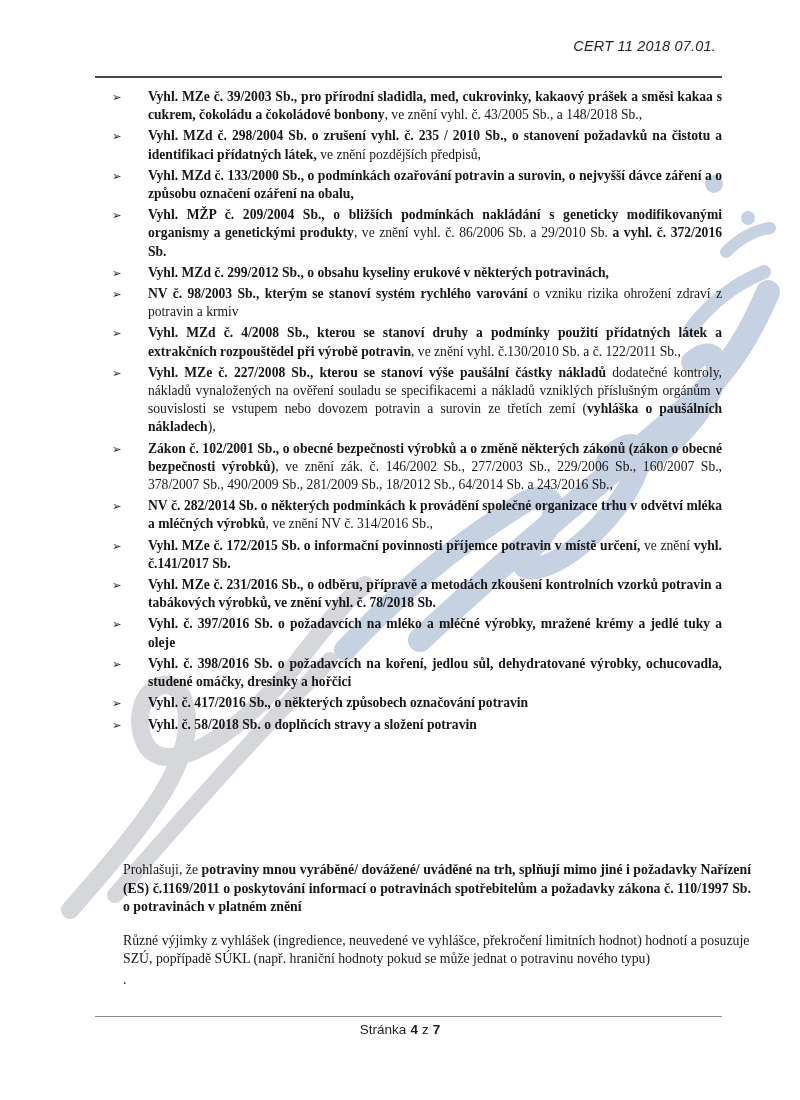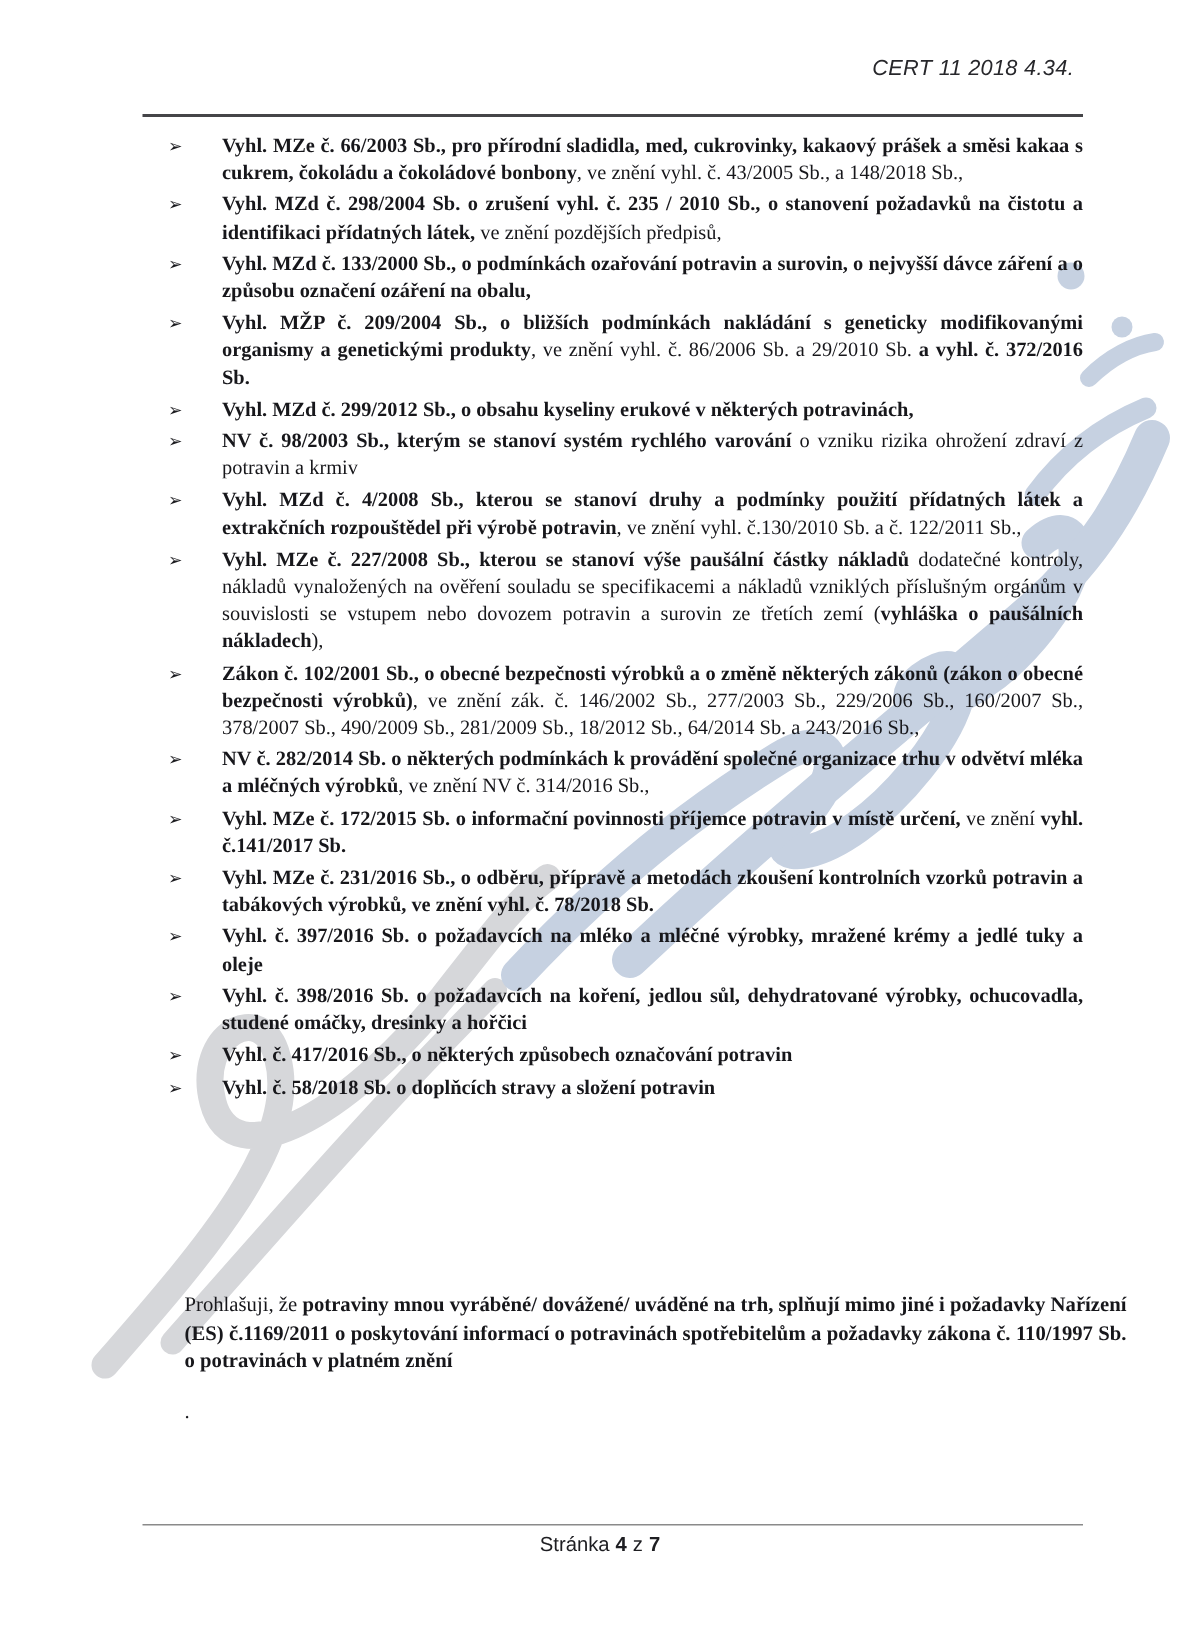--- a/index.html
+++ b/index.html
@@ -72,27 +72,27 @@
       <path class="wm-blue" stroke-width="24" d="M 420 640 C 510 555 610 475 690 405 C 730 370 752 330 768 292" stroke="#c6d1e1"></path>
       <path class="wm-blue" stroke-width="14" d="M 690 330 C 712 300 740 282 764 272" stroke="#c6d1e1"></path>
       <path class="wm-blue" stroke-width="12" d="M 726 252 C 740 238 756 230 770 228" stroke="#c6d1e1"></path>
       <circle class="wm-blue-fill" cx="714" cy="184" r="9" fill="#c6d1e1"></circle>
       <circle class="wm-blue-fill" cx="748" cy="218" r="7" fill="#c6d1e1"></circle>
     </g>
   </svg>
 
   <div class="content">
 
-    <div class="header-right">CERT 11 2018 4.34.</div>
+    <div class="header-right">CERT 11 2018 07.01.</div>
     <div class="rule-top"></div>
 
     <ul class="reg-list" id="reg-list">
         <li>
           <span class="bullet">➢</span>
-          <span class="li-text"><span class="b">Vyhl. MZe č. 66/2003 Sb., pro přírodní sladidla, med, cukrovinky, kakaový prášek a směsi kakaa s cukrem, čokoládu a čokoládové bonbony</span><span class="r">, ve znění vyhl. č. 43/2005 Sb., a 148/2018 Sb.,</span></span>
+          <span class="li-text"><span class="b">Vyhl. MZe č. 39/2003 Sb., pro přírodní sladidla, med, cukrovinky, kakaový prášek a směsi kakaa s cukrem, čokoládu a čokoládové bonbony</span><span class="r">, ve znění vyhl. č. 43/2005 Sb., a 148/2018 Sb.,</span></span>
         </li>
         <li>
           <span class="bullet">➢</span>
           <span class="li-text"><span class="b">Vyhl. MZd č. 298/2004 Sb. o zrušení vyhl. č. 235 / 2010 Sb., o stanovení požadavků na čistotu a identifikaci přídatných látek,</span><span class="r"> ve znění pozdějších předpisů,</span></span>
         </li>
         <li>
           <span class="bullet">➢</span>
           <span class="li-text"><span class="b">Vyhl. MZd č. 133/2000 Sb., o podmínkách ozařování potravin a surovin, o nejvyšší dávce záření a o způsobu označení ozáření na obalu,</span></span>
         </li>
         <li>
@@ -144,19 +144,20 @@
           <span class="li-text"><span class="b">Vyhl. č. 417/2016 Sb., o některých způsobech označování potravin</span></span>
         </li>
         <li>
           <span class="bullet">➢</span>
           <span class="li-text"><span class="b">Vyhl. č. 58/2018 Sb. o doplňcích stravy a složení potravin</span></span>
         </li>
       </ul>
 
     <div class="bottom-block" id="bottom-block">
         <div class="para justify"><span class="r">Prohlašuji, že </span><span class="b">potraviny mnou vyráběné/ dovážené/ uváděné na trh, splňují mimo jiné i požadavky Nařízení (ES) č.1169/2011 o poskytování informací o potravinách spotřebitelům a požadavky zákona č. 110/1997 Sb. o potravinách v platném znění</span></div>
+        <div class="para tight"><span class="r">Různé výjimky z vyhlášek (ingredience, neuvedené ve vyhlášce, překročení limitních hodnot) hodnotí a posuzuje SZÚ, popřípadě SÚKL (např. hraniční hodnoty pokud se může jednat o potravinu nového typu)</span></div>
         <div class="para"><span class="r">.</span></div>
       </div>
 
     <div class="rule-bottom"></div>
     <div class="footer-text"><span>Stránka</span><span class="b">4</span><span>z</span><span class="b">7</span></div>
   </div>
 </div>
 
 </body></html>

